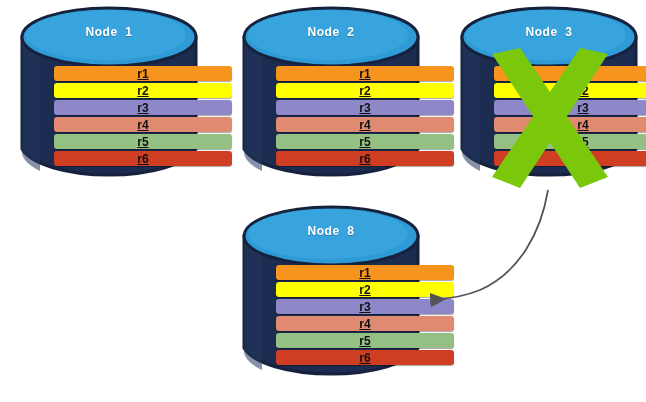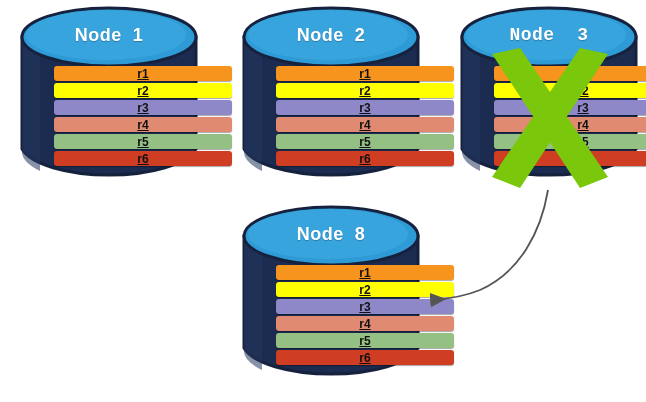--- a/index.html
+++ b/index.html
@@ -31,21 +31,21 @@
     left: 0; top: 0;
     overflow: visible;
   }
   .node-title {
     position: absolute;
     left: 0;
     width: 100%;
     text-align: center;
     color: #ffffff;
     font-weight: bold;
-    font-size: 18px;
+    font-size: 12px;
     letter-spacing: 0.5px;
     text-shadow: 0 1px 1px rgba(0,0,0,0.25);
     white-space: pre;
     pointer-events: none;
   }
   .rows {
     position: absolute;
     left: 0;
     width: 100%;
     display: flex;
@@ -156,21 +156,21 @@
       </div>
   </div>
 
   <div class="node" id="node-3" style="left:460px; top:6px; width:178px; height:182px;">
     <svg class="node-svg" width="178" height="182" viewBox="0 0 178 182">
       <path d="M2,31 L2,143 A89,33 0 0 0 176,143 L176,31 Z" fill="#1b2c50" stroke="#16223d" stroke-width="3"></path>
       <path d="M2,31 L2,143 A89,33 0 0 0 20,165 L20,46 Z" fill="#24365e" opacity="0.55"></path>
       <ellipse cx="89" cy="31" rx="87" ry="29" fill="#2e9bd6" stroke="#16223d" stroke-width="3"></ellipse>
       <ellipse cx="86" cy="29" rx="80" ry="25" fill="#3aa6de" opacity="0.85"></ellipse>
     </svg>
-    <div class="node-title" style="top:19px;font-family:Liberation Mono, monospace;">Node  3</div>
+    <div class="node-title" style="top:19px;">Node  3</div>
     <div class="rows" style="top:60px; padding:0 34px;">
         <div class="row" style="background: rgb(247, 148, 29);">
           <span class="row-label">r1</span>
         </div>
         <div class="row" style="background: rgb(255, 255, 0);">
           <span class="row-label">r2</span>
         </div>
         <div class="row" style="background: rgb(142, 135, 200);">
           <span class="row-label">r3</span>
         </div>

